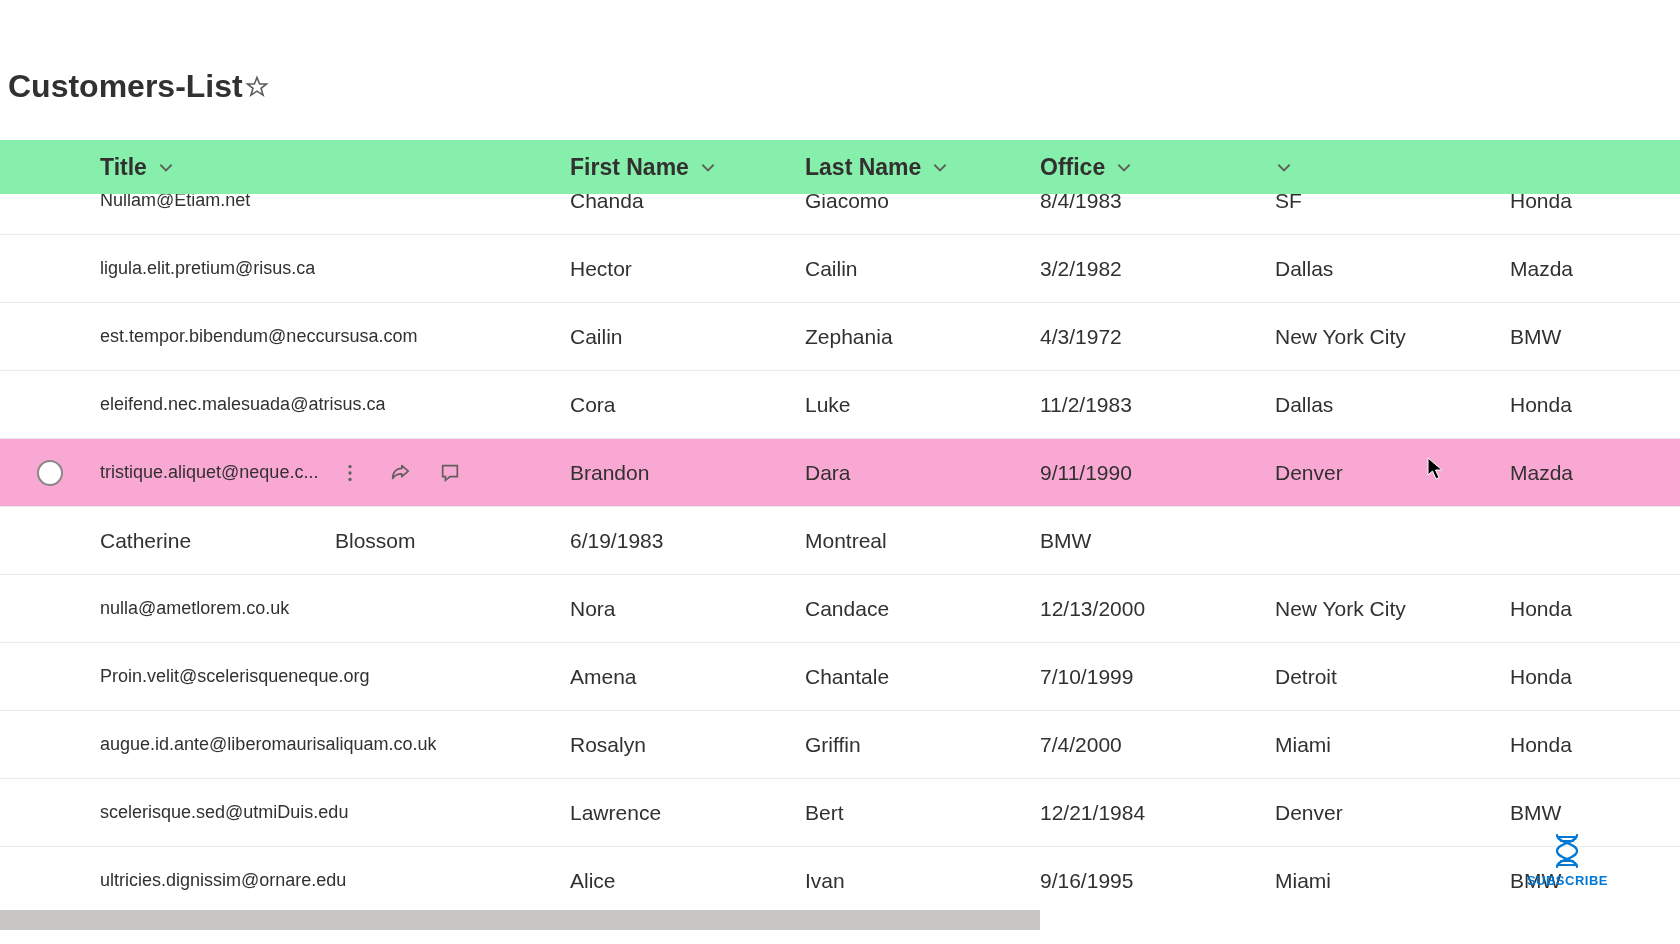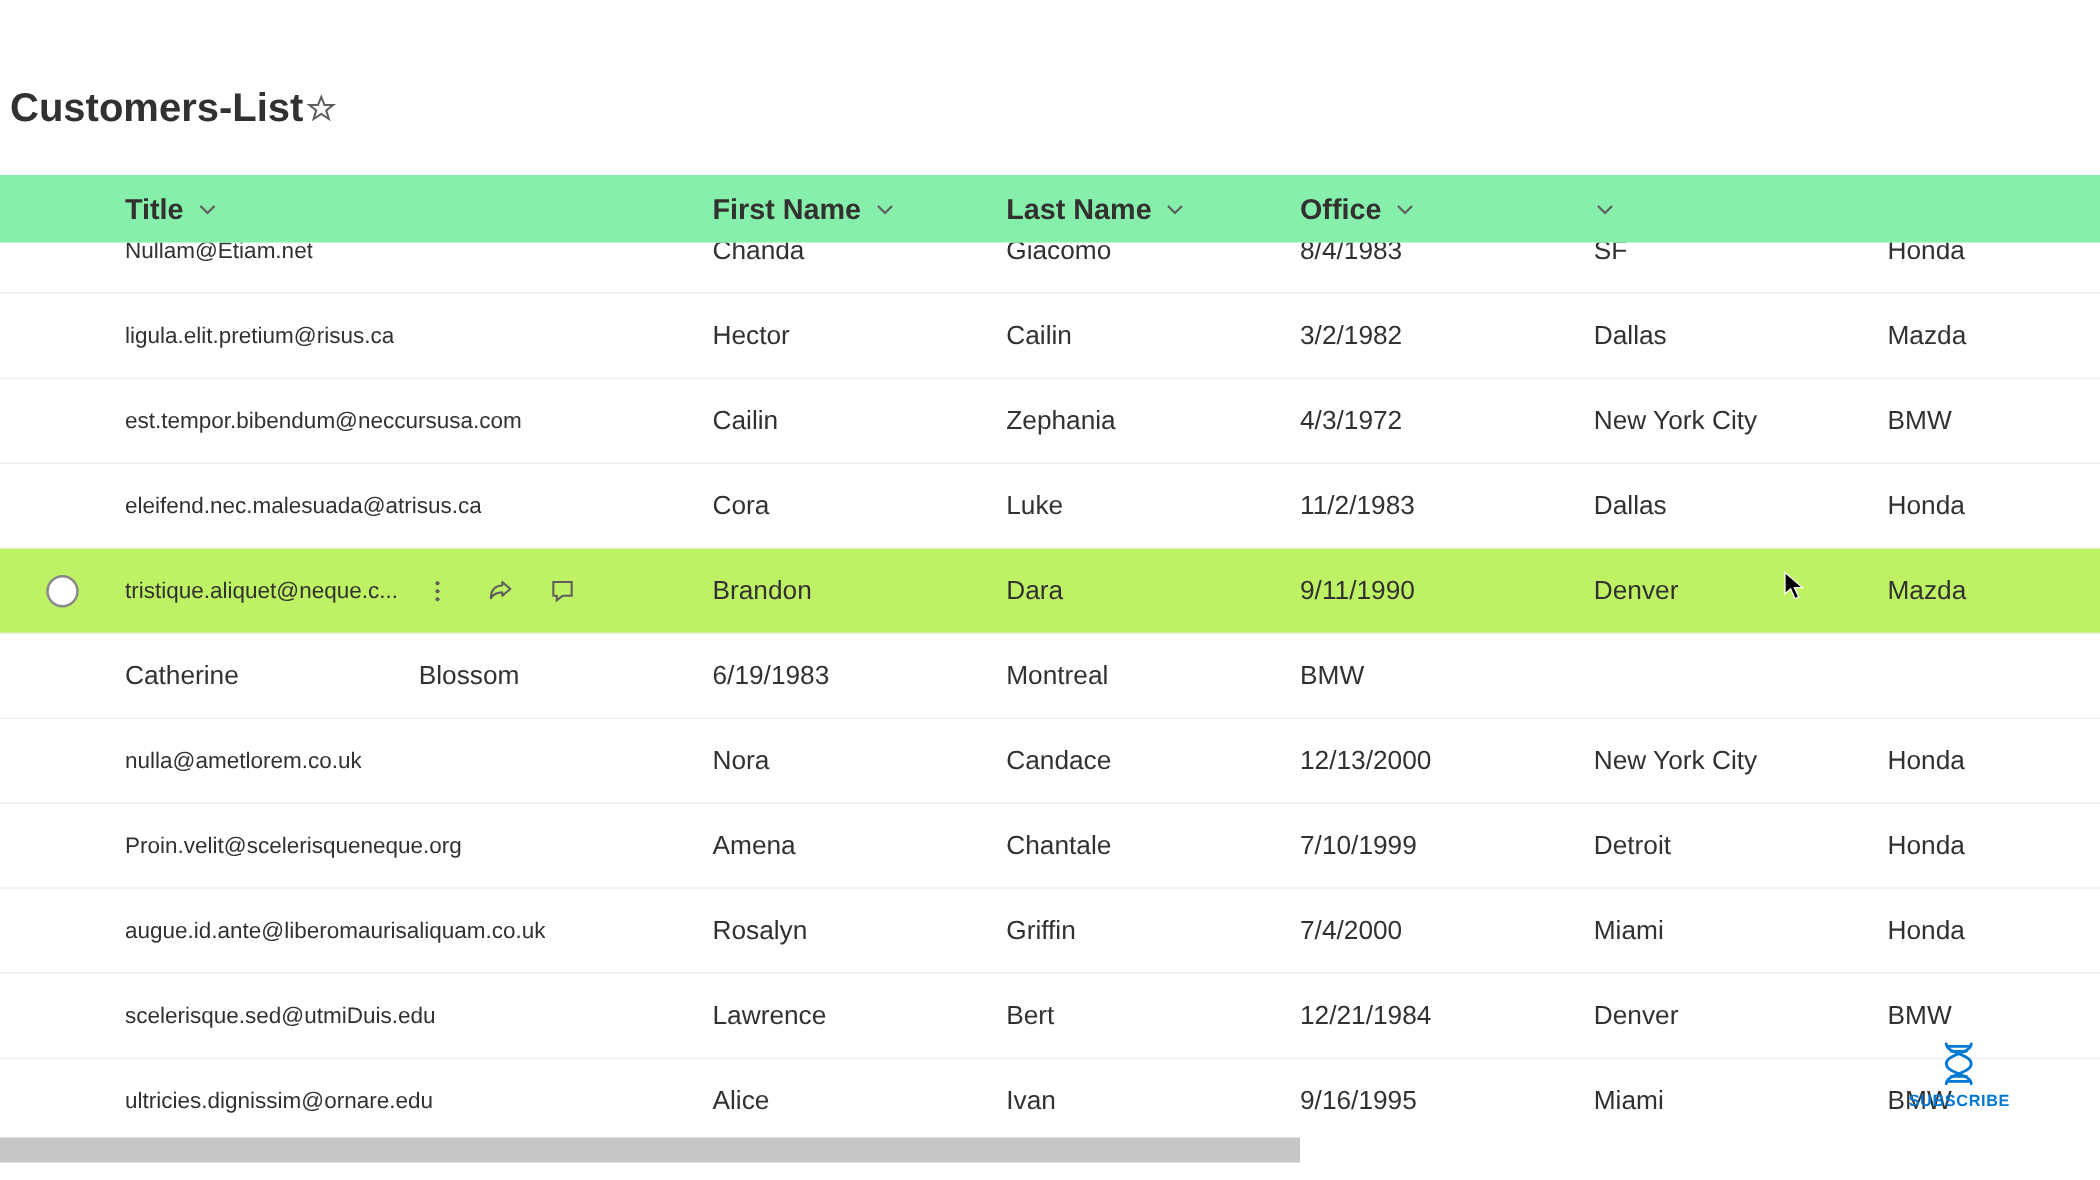--- a/index.html
+++ b/index.html
@@ -84,21 +84,21 @@
     position: relative;
     top: -27px; 
   }
   .data-row {
     display: flex;
     align-items: center;
     height: 68px;
     border-bottom: 1px solid #edebe9;
   }
   .data-row.hovered {
-    background: #bef264;
+    background: #f9a8d4;
   }
   .cell-sel { width: 100px; flex:0 0 100px; display:flex; align-items:center; justify-content:center; }
   .cell-title { width: 470px; flex:0 0 470px; display:flex; align-items:center; gap:18px; }
   .cell-first { width: 235px; flex:0 0 235px; }
   .cell-last  { width: 235px; flex:0 0 235px; }
   .cell-dob   { width: 235px; flex:0 0 235px; }
   .cell-office{ width: 235px; flex:0 0 235px; }
   .cell-brand { width: 170px; flex:0 0 170px; }
 
   .cell-text {

